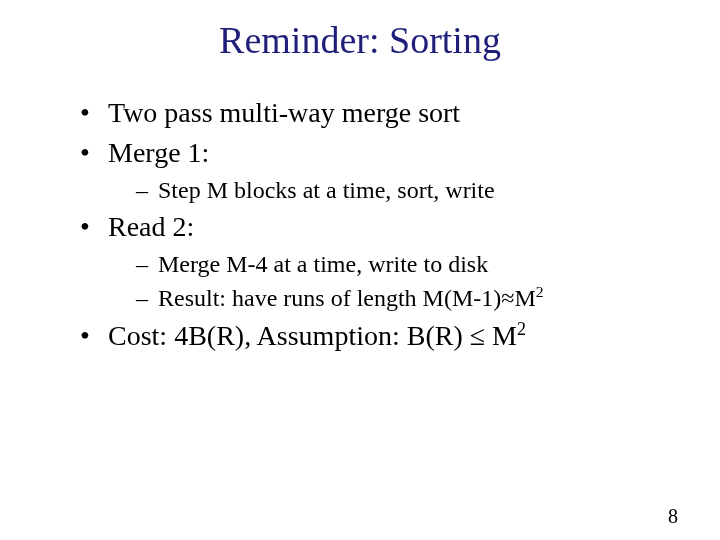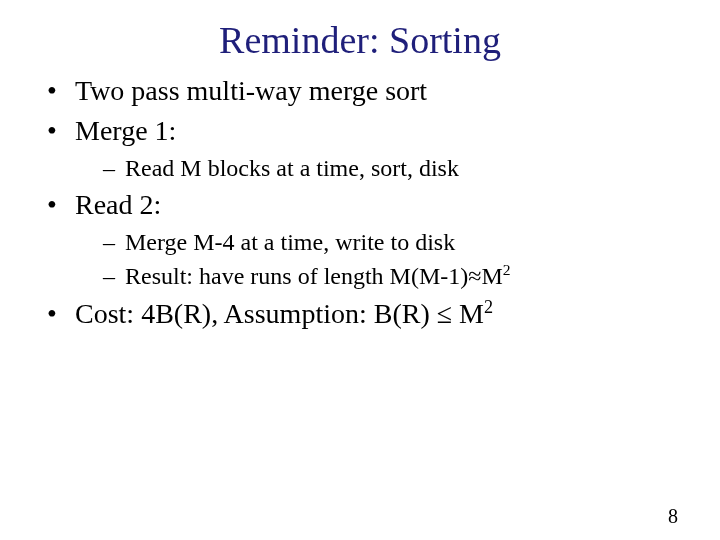--- a/index.html
+++ b/index.html
@@ -17,25 +17,25 @@
     width: 720px;
     height: 540px;
     position: relative;
     box-sizing: border-box;
   }
   .title {
     color: #1f1f7a;
     font-size: 38px;
     text-align: center;
     margin-top: 18px;
-    margin-bottom: 10px;
+    margin-bottom: 32px;
     font-weight: normal;
   }
   .content {
-    padding: 0 40px 0 47px;
+    padding: 0 40px 0 80px;
   }
   .lvl1 {
     font-size: 28px;
     line-height: 1.35;
     margin: 2px 0;
     position: relative;
     padding-left: 28px;
   }
   .lvl1::before {
     content: "•";
@@ -75,21 +75,21 @@
 
 <div class="slide">
 
   <div class="title">Reminder: Sorting</div>
 
   <div class="content">
 
     <div class="lvl1">Two pass multi-way merge sort</div>
 
     <div class="lvl1">Merge 1:</div>
-    <div class="lvl2">Read M blocks at a time, sort, disk</div>
+    <div class="lvl2">Step M blocks at a time, sort, write</div>
 
     <div class="lvl1">Read 2:</div>
     <div class="lvl2">Merge M-4 at a time, write to disk</div>
     <div class="lvl2">
       <span>Result: have runs of length M(M-1)</span><span>≈</span><span>M</span><sup>2</sup>
     </div>
 
     <div class="lvl1">
       <span>Cost: 4B(R),  Assumption: B(R) </span><span>≤</span><span> M</span><sup>2</sup>
     </div>

